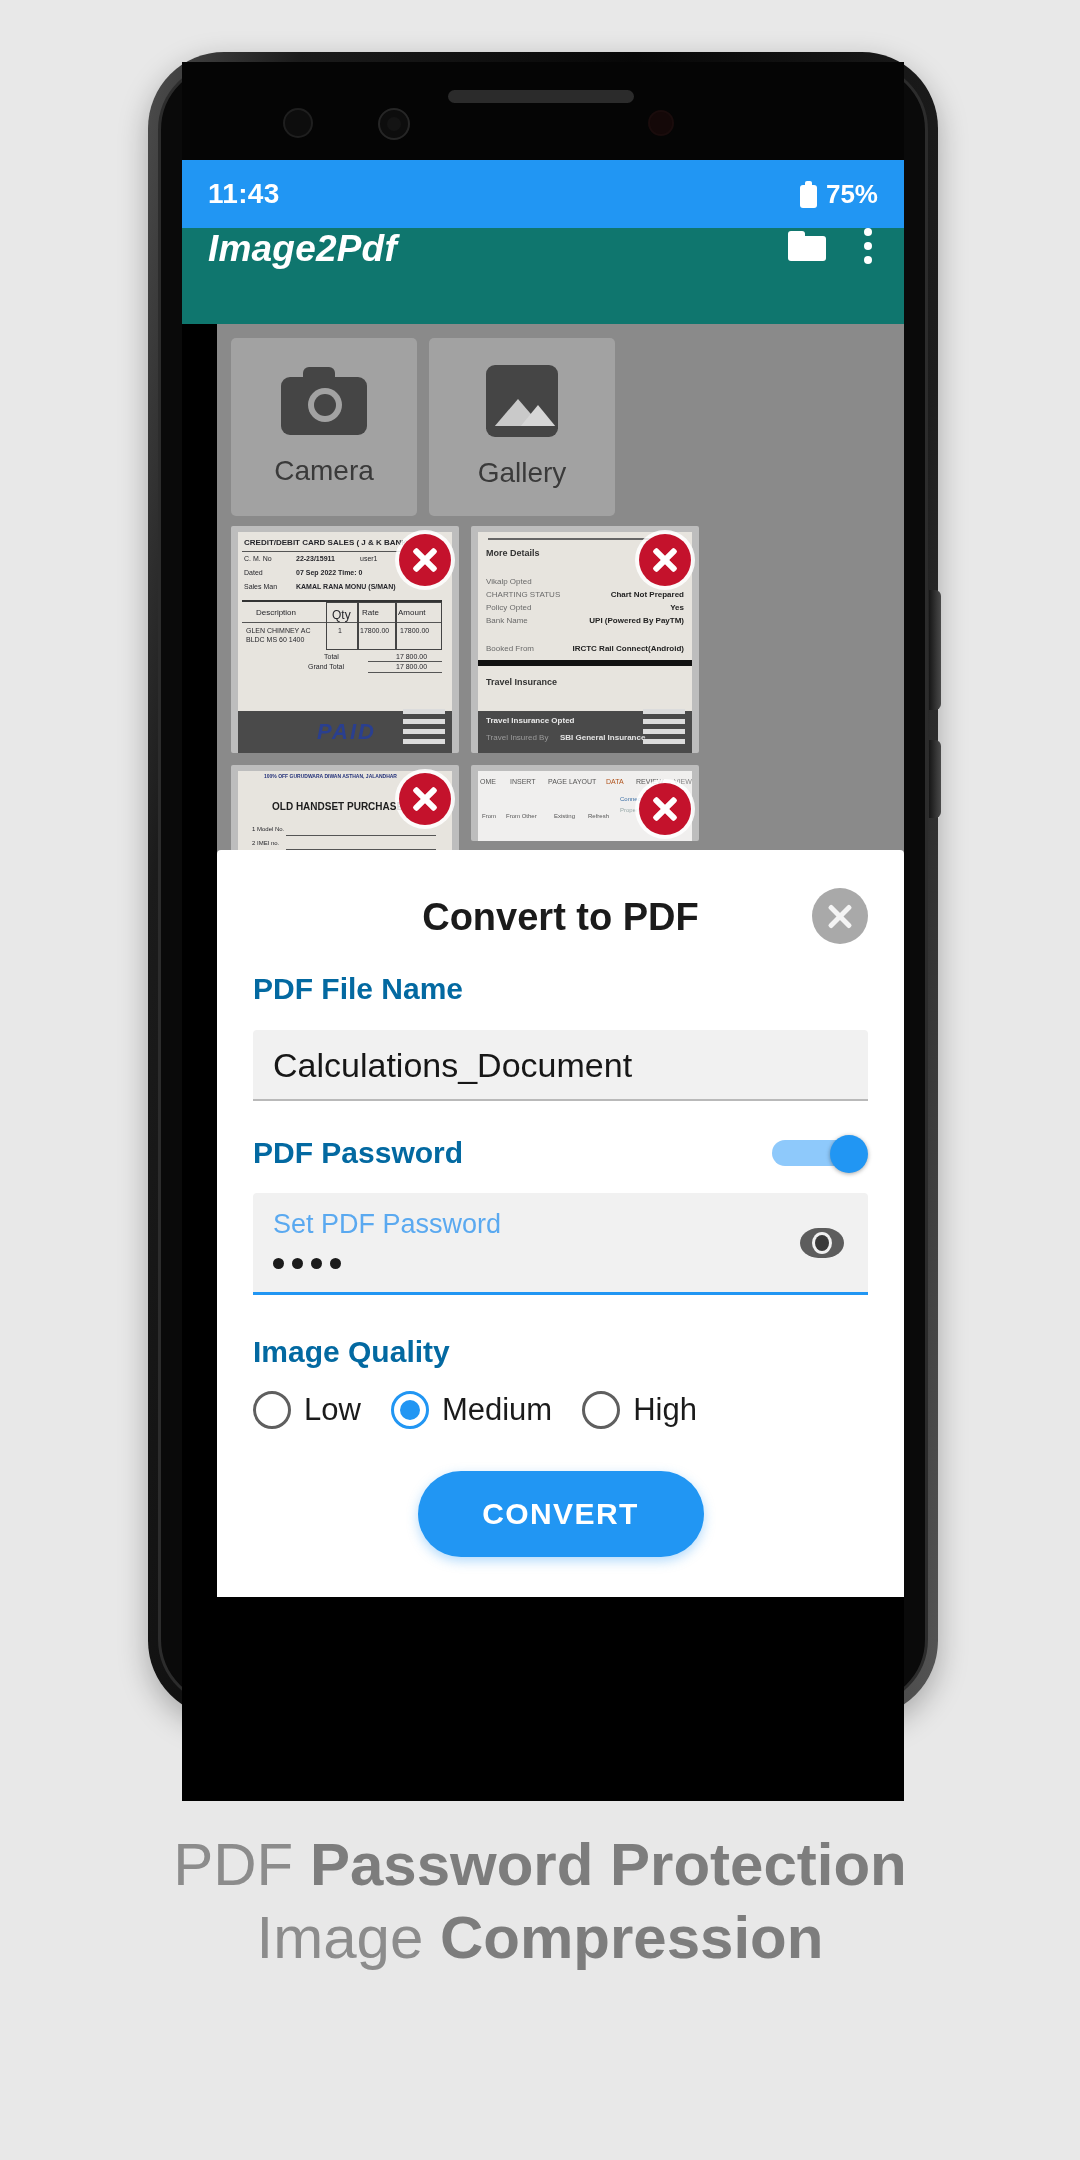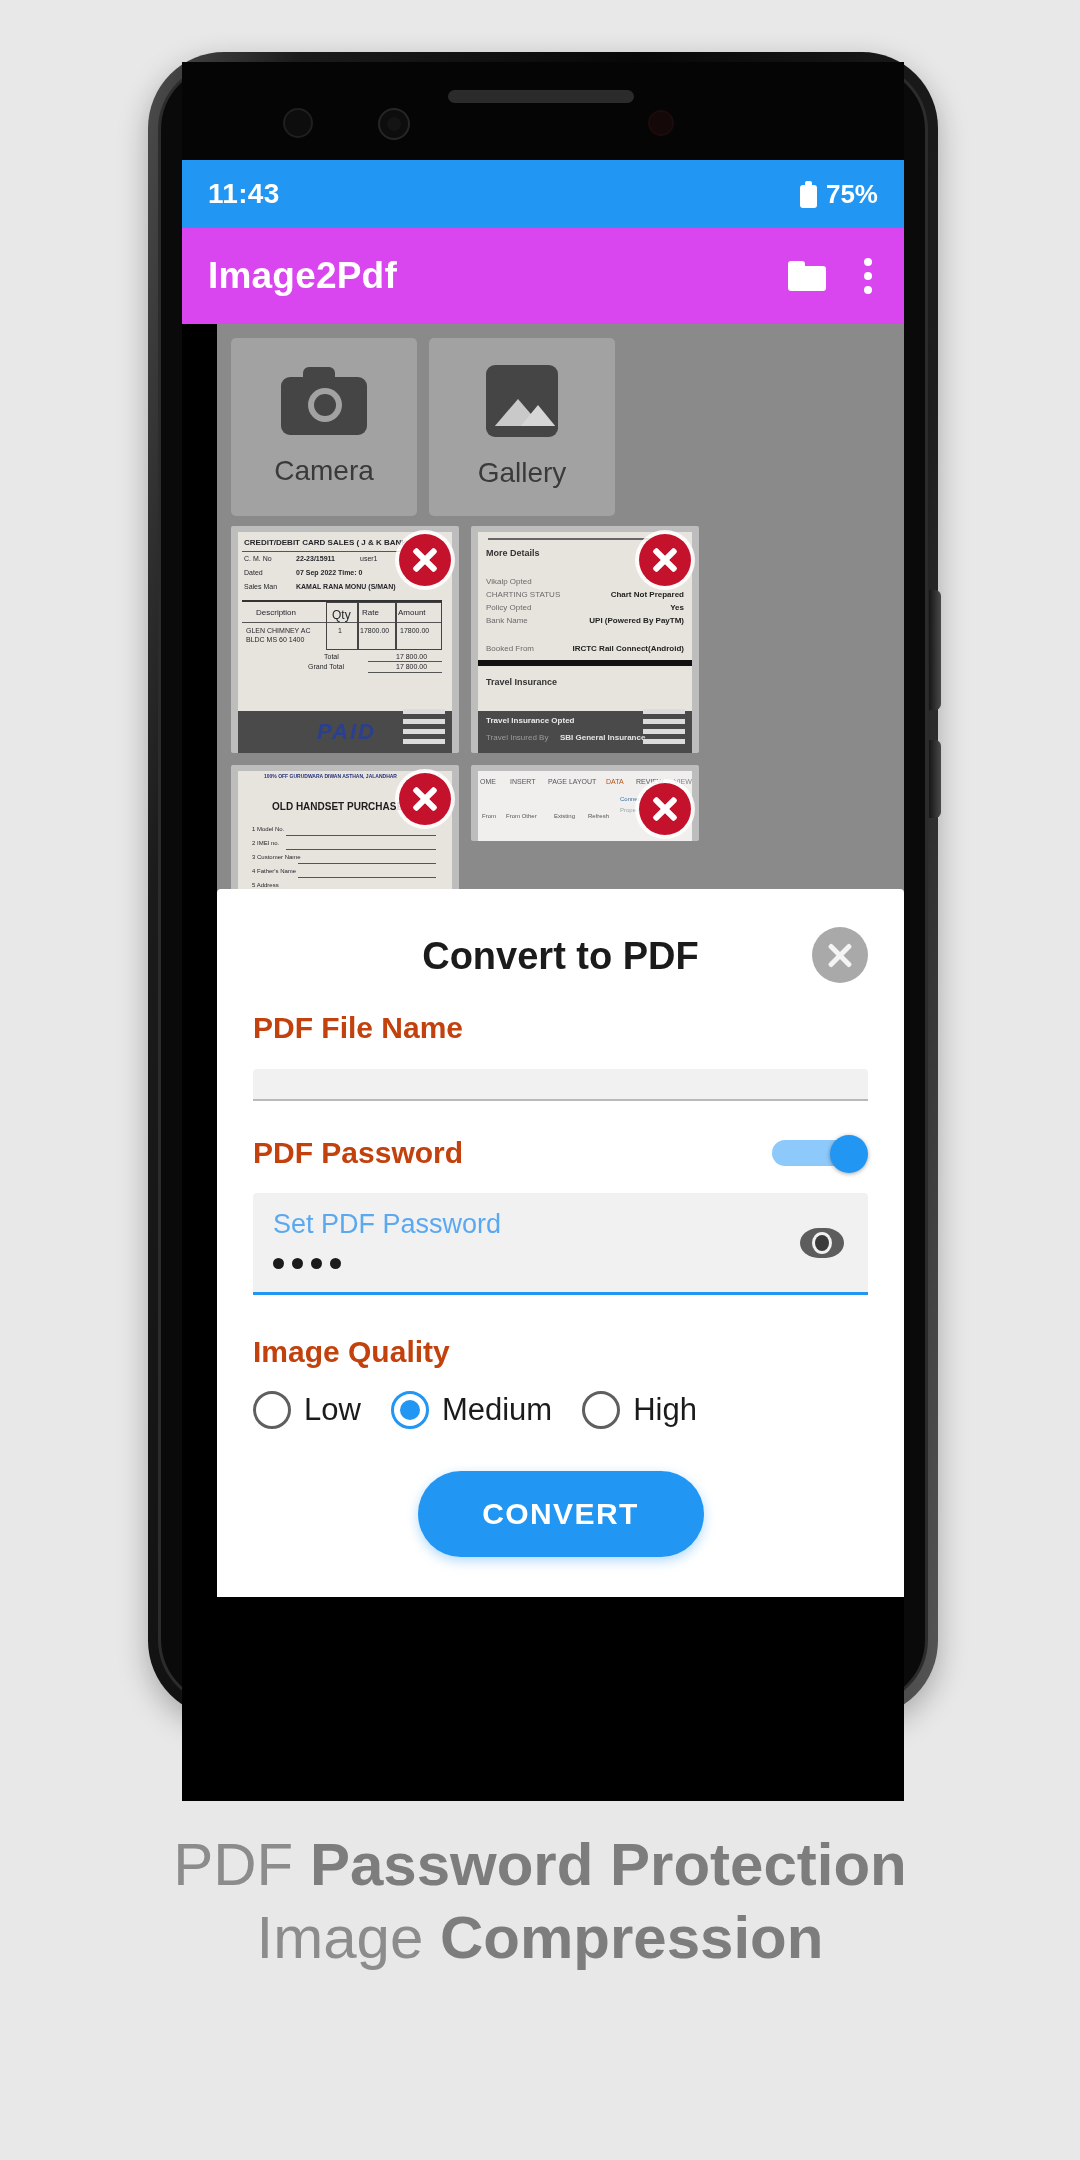--- a/index.html
+++ b/index.html
@@ -70,22 +70,22 @@
   }
   .status-time { font-size: 28px; font-weight: bold; letter-spacing: .3px; }
   .status-right { display: flex; align-items: center; gap: 9px; }
   .battery-icon { position: relative; width: 17px; height: 27px; }
   .battery-icon .body { position:absolute; left:0; top:4px; width:17px; height:23px; background:#fff; border-radius:3px; }
   .battery-icon .cap { position:absolute; left:5px; top:0; width:7px; height:5px; background:#fff; border-radius:2px 2px 0 0; }
   .battery-pct { font-size: 26px; font-weight: bold; }
 
   
   .appbar {
-    height: 96px; background: #d946ef; display: flex; align-items: center;
-    padding: 0 26px; color: #fff;
+    height: 96px; background: #0f766e; display: flex; align-items: flex-start;
+    padding: 0 26px; color: #fff; font-style: italic;
   }
   .app-title { font-size: 37px; font-weight: bold; flex: 1; letter-spacing: .2px; }
   .appbar-actions { display: flex; align-items: center; gap: 38px; margin-right: 6px; }
   .folder-icon { width: 38px; height: 30px; position: relative; }
   .folder-icon .tab { position:absolute; left:0; top:0; width:17px; height:8px; background:#fff; border-radius:3px 3px 0 0; }
   .folder-icon .bd { position:absolute; left:0; top:5px; width:38px; height:25px; background:#fff; border-radius:3px; }
   .dots-icon { width: 8px; display:flex; flex-direction:column; gap:6px; align-items:center; }
   .dots-icon i { width:8px; height:8px; background:#fff; border-radius:50%; display:block; }
 
   
@@ -144,21 +144,21 @@
   .dialog-head { position: relative; display:flex; align-items:center; justify-content:center; height: 66px; }
   .dialog-title { font-size: 38px; font-weight: bold; color: #1b1b1b; }
   .close-btn {
     position: absolute; right: 0; top: 4px; width: 56px; height: 56px; border-radius: 50%;
     background: #a9a9a9; display:flex; align-items:center; justify-content:center;
   }
   .close-btn .x1, .close-btn .x2 { position:absolute; width:30px; height:5px; background:#f4f4f4; border-radius:2px; }
   .close-btn .x1 { transform: rotate(45deg); }
   .close-btn .x2 { transform: rotate(-45deg); }
 
-  .section-label { font-size: 30px; font-weight: bold; color: #c2410c; }
+  .section-label { font-size: 30px; font-weight: bold; color: #0369a1; }
 
   .field-filled {
     margin-top: 24px; background: #f1f1f1; border-bottom: 2px solid #b9b9b9;
     padding: 16px 20px 14px 20px; border-radius: 4px 4px 0 0;
   }
   .field-hint { font-size: 25px; color: #7c7c7c; margin-bottom: 4px; }
   .field-value { font-size: 34px; color: #171717; }
 
   .switch-row {
     margin-top: 34px; display: flex; align-items: center; justify-content: space-between;
@@ -429,20 +429,21 @@
           <div class="dialog-title">Convert to PDF</div>
           <div class="close-btn">
             <span class="x1"></span>
               <span class="x2"></span>
           </div>
         </div>
 
         <div class="section-label" style="margin-top:22px;">PDF File Name</div>
 
         <div class="field-filled">
+          <div class="field-value">Calculations_Document</div>
         </div>
 
         <div class="switch-row">
           <div class="section-label">PDF Password</div>
           <div class="switch">
             <span class="track"></span>
               <span class="knob"></span>
           </div>
         </div>
 

